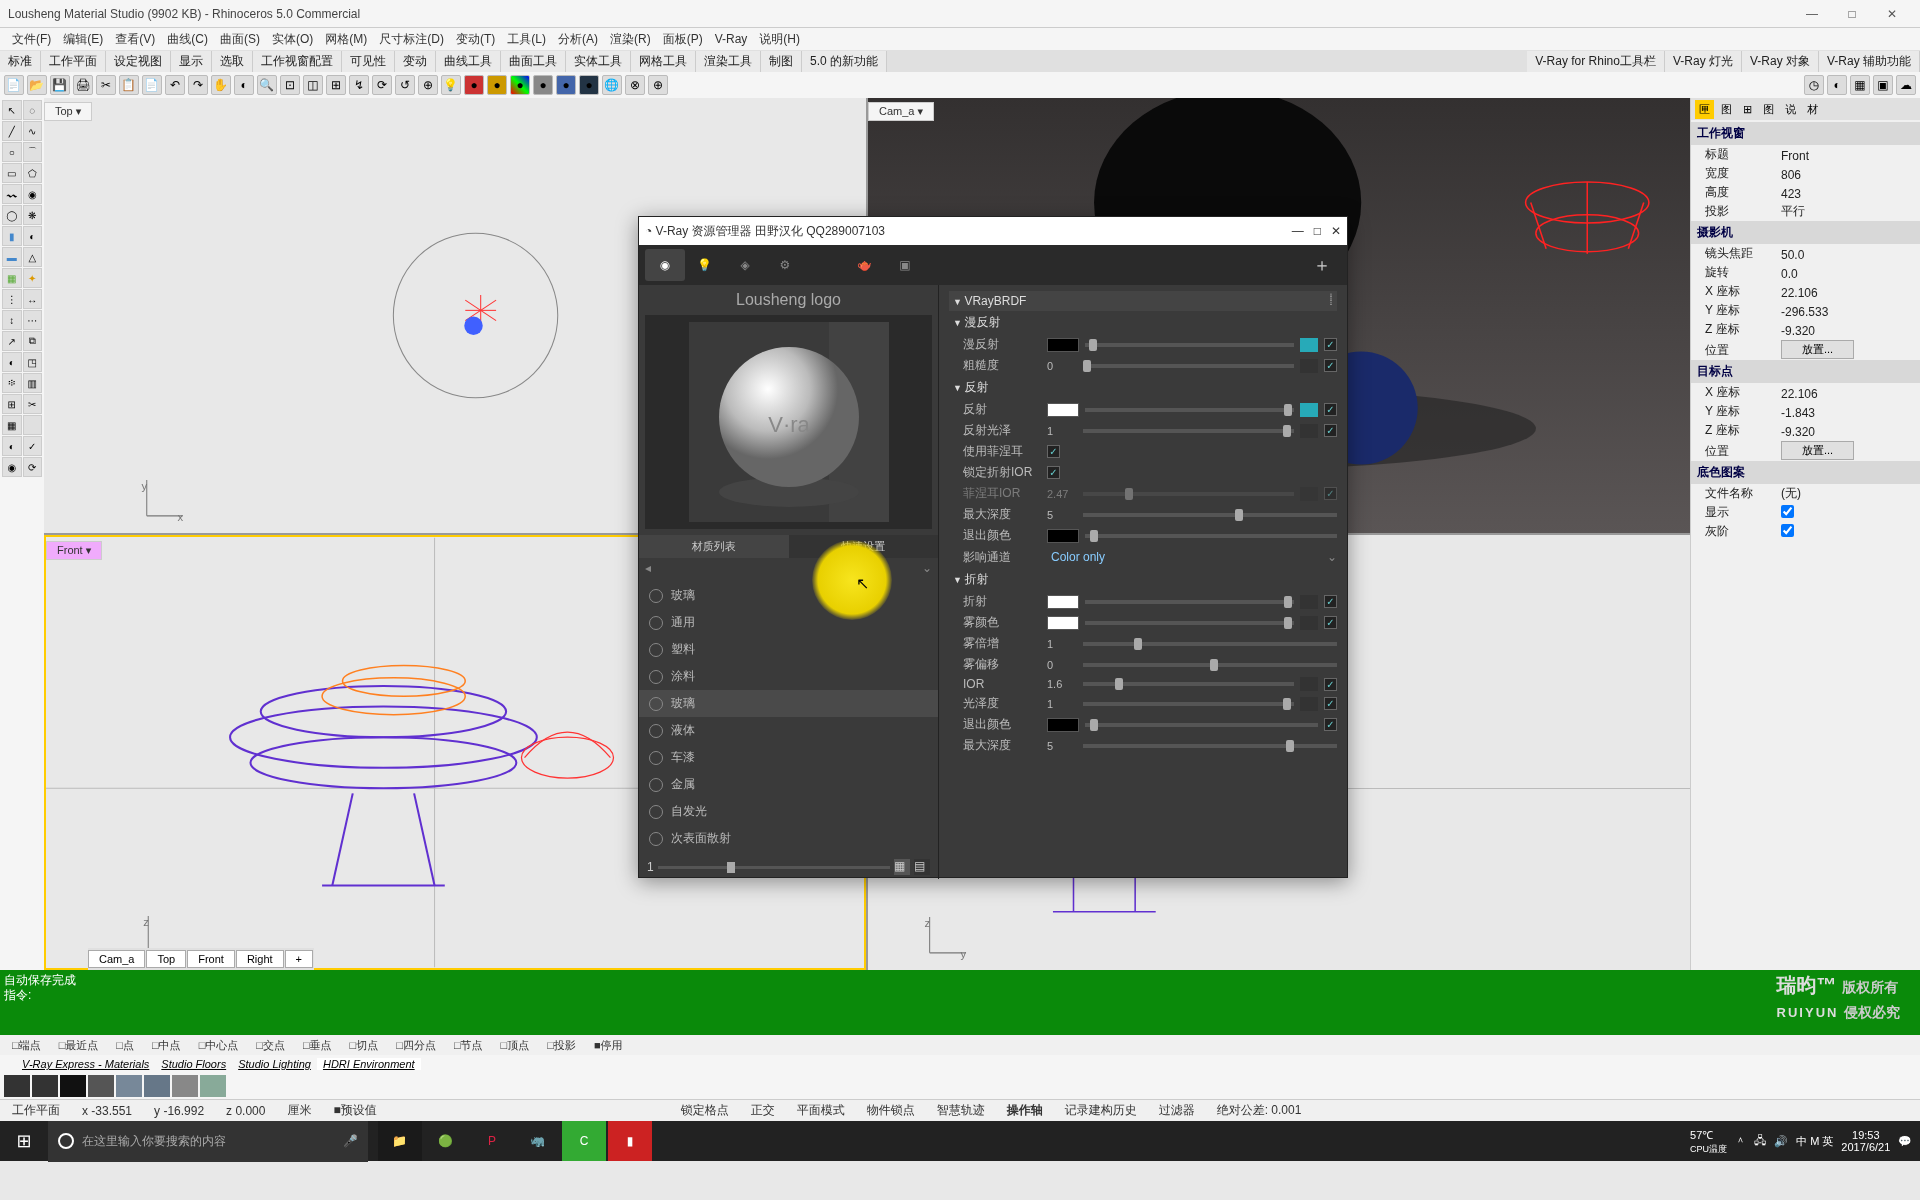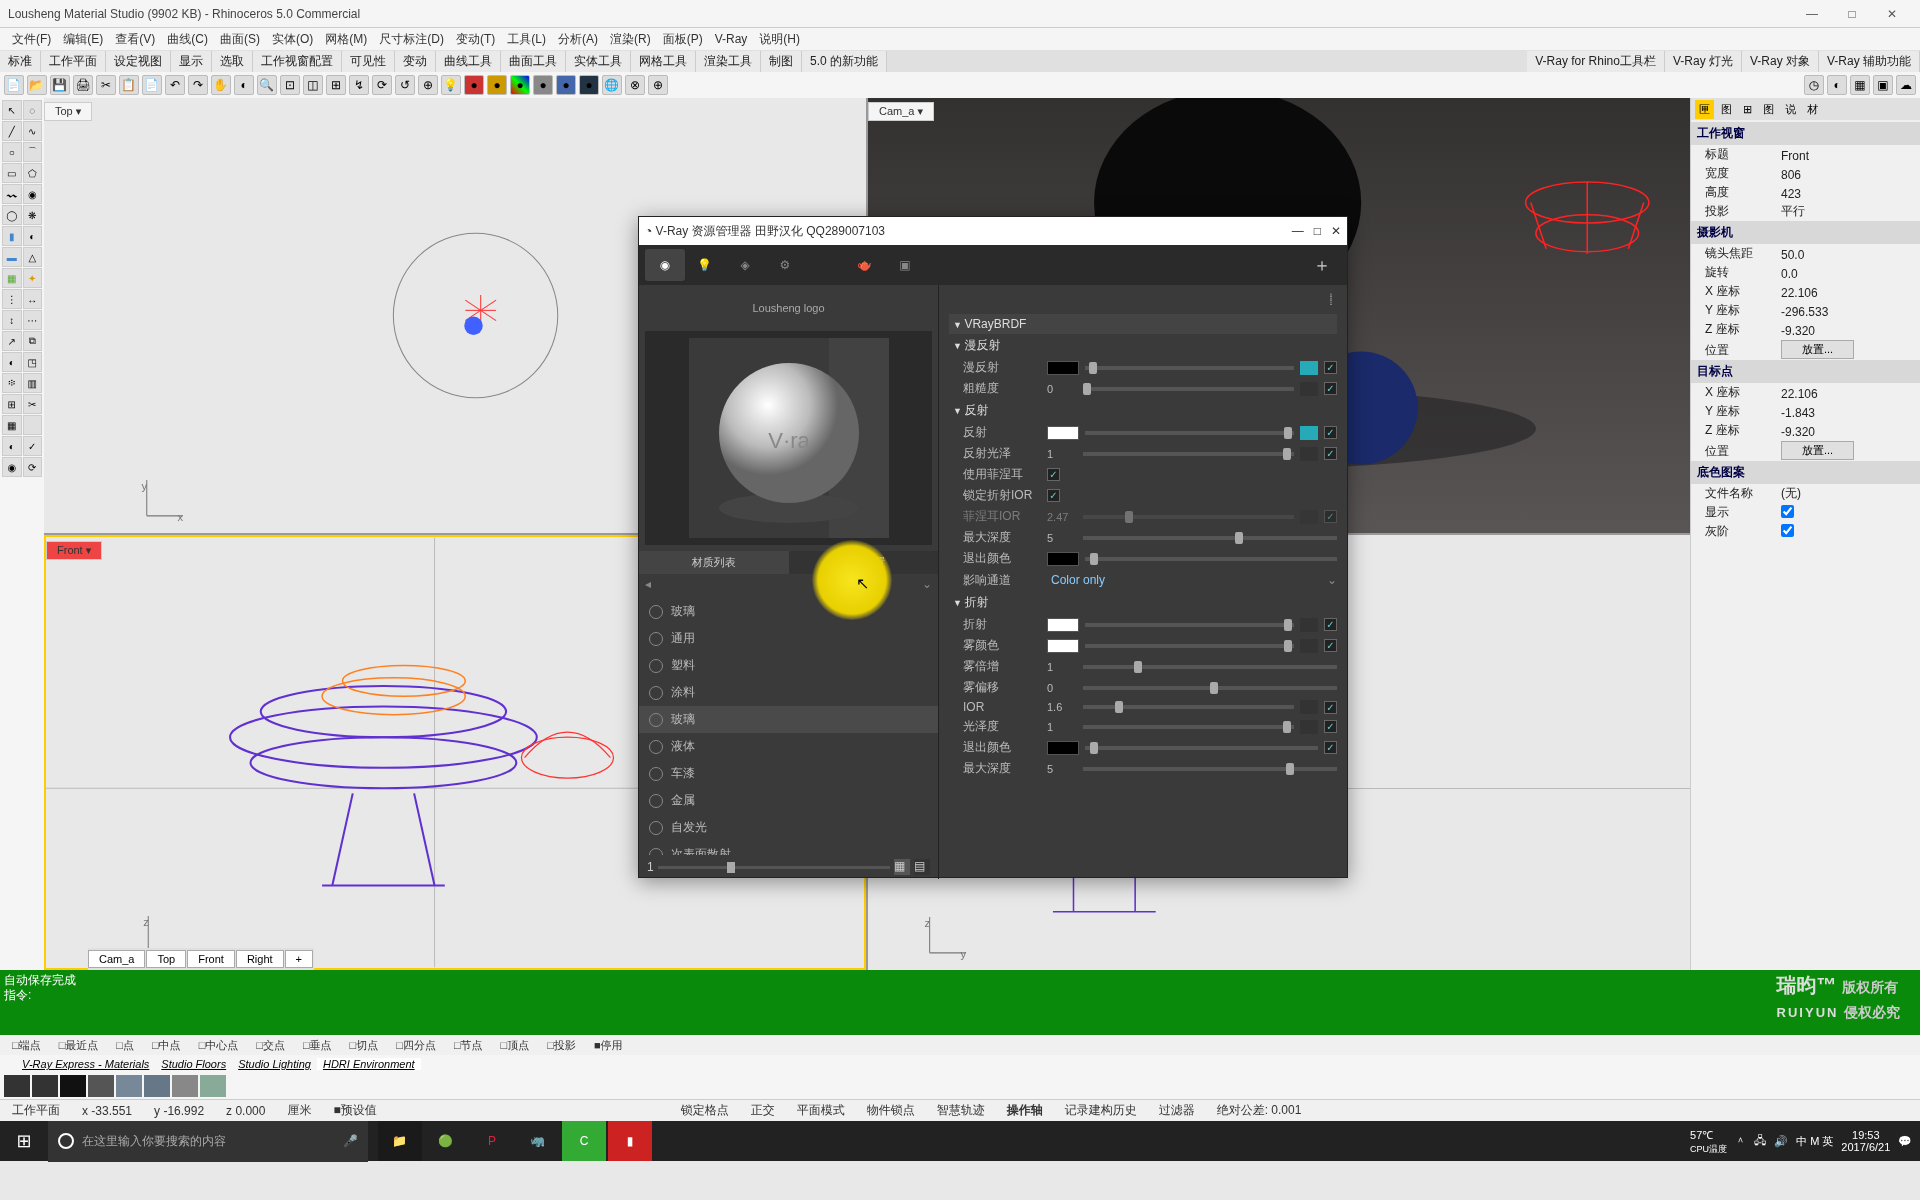--- a/index.html
+++ b/index.html
@@ -46,21 +46,21 @@
   .vray-dlg { position:absolute; left:638px; top:216px; width:710px; height:662px; background:#3a3a3a; border:1px solid #222; box-shadow:0 4px 20px rgba(0,0,0,0.4); z-index:200; color:#ccc; }
   .vray-dlg .dlg-title { height:28px; background:#fff; display:flex; align-items:center; padding:0 6px; color:#333; }
   .vray-dlg .dlg-title .x { margin-left:auto; display:flex; gap:10px; }
   .vray-dlg .dlg-tabs { height:40px; background:#2a2a2a; display:flex; align-items:center; padding:0 6px; }
   .vray-dlg .dlg-tabs .ti { width:40px; height:32px; display:flex; align-items:center; justify-content:center; color:#888; border-radius:3px; }
   .vray-dlg .dlg-tabs .ti.on { background:#444; color:#fff; }
   .vray-dlg .dlg-tabs .plus { margin-left:auto; font-size:18px; padding:0 10px; }
   
   .vray-body { display:flex; height:594px; }
   .vray-left { width:300px; border-right:1px solid #222; display:flex; flex-direction:column; }
-  .matname { text-align:center; padding:17px; color:#aaa; font-size:11px; }
+  .matname { text-align:center; padding:6px; color:#aaa; font-size:16px; }
   .preview { height:214px; display:flex; align-items:center; justify-content:center; background:#2a2a2a; margin:0 6px; }
   .preview svg { width:200px; height:200px; }
   .tabs2 { display:flex; margin-top:6px; }
   .tabs2 div { flex:1; text-align:center; padding:4px; background:#333; color:#ccc; font-size:11px; }
   .tabs2 div.on { background:#444; }
   .mat-list { flex:1; overflow:hidden; padding:4px 0; }
   .mat-list .mi { padding:5px 10px; display:flex; align-items:center; gap:8px; color:#bbb; font-size:12px; }
   .mat-list .mi.sel { background:#4a4a4a; }
   .mat-list .mi .ico { width:14px; height:14px; border-radius:50%; border:1.5px solid #888; }
   .zoom-row { height:24px; display:flex; align-items:center; padding:0 8px; gap:4px; }
@@ -311,21 +311,21 @@
           <ellipse cx="700" cy="130" rx="50" ry="18"></ellipse>
           <line x1="645" y1="100" x2="660" y2="145"></line>
             <line x1="755" y1="100" x2="740" y2="145"></line>
           <line x1="700" y1="80" x2="700" y2="150"></line>
         </g>
         <circle cx="480" cy="300" r="55" fill="#1a2a6a"></circle>
       </svg>
     </div>
 
     <div class="vp" style="border:2px solid #fc0;">
-      <div class="vp-label" style="background:#ef4444;">Front ▾</div>
+      <div class="vp-label" style="background:#f0abfc;">Front ▾</div>
       <svg viewBox="0 0 800 420">
         <line x1="0" y1="245" x2="800" y2="245" stroke="#bbb"></line>
         <line x1="380" y1="0" x2="380" y2="420" stroke="#bbb"></line>
 
         <g stroke="#6030d0" stroke-width="2" fill="none">
           <ellipse cx="330" cy="170" rx="120" ry="25"></ellipse>
           <ellipse cx="330" cy="195" rx="150" ry="30"></ellipse>
           <ellipse cx="330" cy="220" rx="130" ry="25"></ellipse>
           <line x1="300" y1="250" x2="280" y2="340"></line>
             <line x1="360" y1="250" x2="380" y2="340"></line>
@@ -556,21 +556,21 @@
         <div style="flex:1;height:3px;background:#555;position:relative;">
             <div style="position:absolute;left:30%;top:-4px;width:8px;height:11px;background:#aaa;"></div>
           </div>
         <div style="width:16px;height:16px;background:#555;">▦</div>
         <div style="width:16px;height:16px;background:#333;">▤</div>
       </div>
     </div>
 
     <div class="vray-right">
       <div style="position:absolute;right:10px;top:74px;color:#888;">⋮</div>
-      <div class="grph" style="background:#444;margin-top:23px;">VRayBRDF</div>
+      <div class="grph" style="background:#444;">VRayBRDF</div>
 
       <div class="grph">漫反射</div>
       <div class="prow">
           <div class="lbl">漫反射</div>
           <div class="cswatch" style="background:#000;"></div>
           <div class="slider">
             <div class="knob" style="left:2%"></div>
           </div>
           <div class="tex"></div>
           <div class="cb">✓</div>

